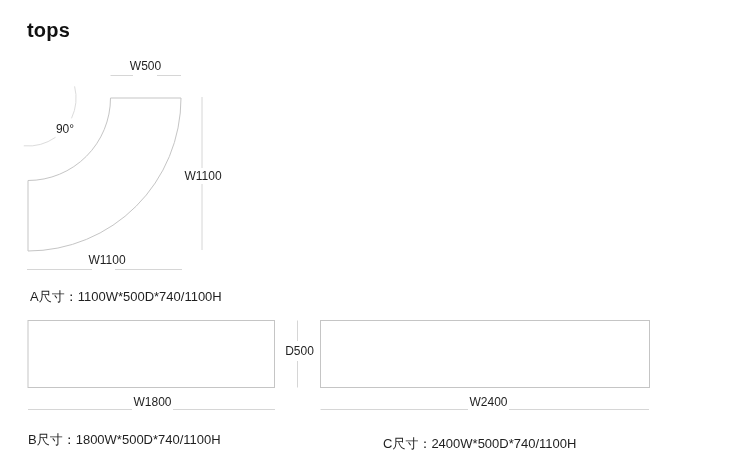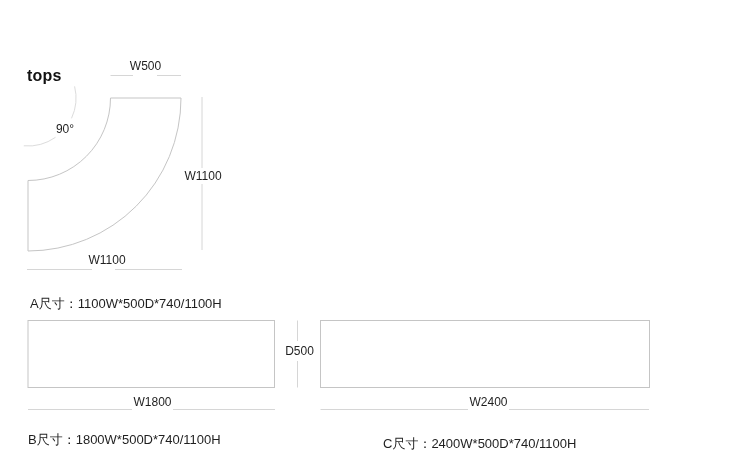--- a/index.html
+++ b/index.html
@@ -14,25 +14,24 @@
   .canvas {
     position: relative;
     width: 750px;
     height: 470px;
     background: #ffffff;
   }
   .page-title {
     position: absolute;
     left: 27px;
     top: 19px;
-    font-size: 16px;
+    font-size: 20px;
     font-weight: bold;
     color: #111111;
     letter-spacing: 0.2px;
-    margin-top: 48px;
   }
   svg.drawing {
     position: absolute;
     left: 0;
     top: 0;
   }
   svg .outline {
     fill: #ffffff;
     stroke: #c5c5c5;
     stroke-width: 1;
@@ -51,21 +50,21 @@
     font-family: "Liberation Sans", "DejaVu Sans", sans-serif;
     font-size: 12px;
     fill: #1f1f1f;
   }
   .caption {
     position: absolute;
     font-size: 13px;
     color: #1f1f1f;
     white-space: nowrap;
   }
-  .caption-a { left: 30px;  top: 295px; }
+  .caption-a { left: 30px;  top: 288px; }
   .caption-b { left: 28px;  top: 431px; }
   .caption-c { left: 383px; top: 435px; }
 </style>
 </head>
 <body>
 
 <div class="canvas">
 
   <div class="page-title">tops</div>
 

